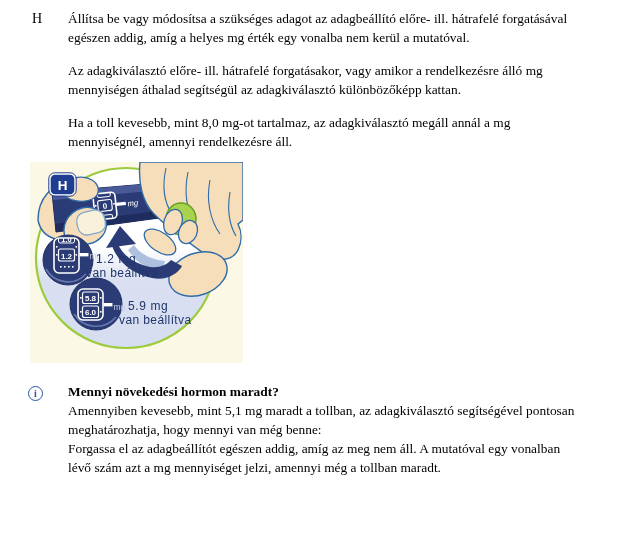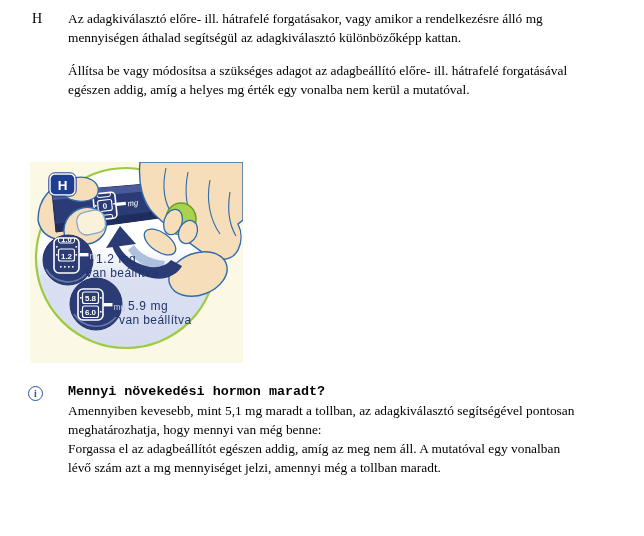--- a/index.html
+++ b/index.html
@@ -11,41 +11,43 @@
   .step-marker{
     position:absolute;left:32px;top:9px;font-size:14px;line-height:19px;
   }
   .text-block{
     position:absolute;left:68px;width:570px;font-size:13.4px;line-height:19px;
   }
   .text-block-top{top:9px;}
   .text-block-bottom{top:382px;}
   .para{white-space:pre;margin:0 0 14px 0;}
   .para:last-child{margin-bottom:0;}
-  .info-heading{font-weight:bold;white-space:pre;margin:0;font-family:Liberation Mono, monospace;}
+  .info-heading{font-weight:bold;white-space:pre;margin:0;}
   .illustration-wrap{position:absolute;left:30px;top:162px;width:213px;height:201px;}
   .info-icon{
     position:absolute;left:28px;top:386px;width:15px;height:15px;box-sizing:border-box;
     border:1.6px solid #2B55A8;border-radius:50%;color:#2B55A8;
     display:flex;align-items:center;justify-content:center;
     font-family:"Liberation Serif",serif;font-weight:bold;font-size:10px;line-height:1;
   }
   svg text{user-select:none;}
 </style>
 </head>
 <body>
 
 <div class="page">
 
   <div class="step-marker">H</div>
   <div class="text-block text-block-top">
+    <p class="para">Állítsa be vagy módosítsa a szükséges adagot az adagbeállító előre- ill. hátrafelé forgatásával
+egészen addig, amíg a helyes mg érték egy vonalba nem kerül a mutatóval.</p>
     <p class="para">Az adagkiválasztó előre- ill. hátrafelé forgatásakor, vagy amikor a rendelkezésre álló mg
 mennyiségen áthalad segítségül az adagkiválasztó különbözőképp kattan.</p>
-    <p class="para">Állítsa be vagy módosítsa a szükséges adagot az adagbeállító előre- ill. hátrafelé forgatásával
-egészen addig, amíg a helyes mg érték egy vonalba nem kerül a mutatóval.</p>
+    <p class="para">Ha a toll kevesebb, mint 8,0 mg-ot tartalmaz, az adagkiválasztó megáll annál a mg
+mennyiségnél, amennyi rendelkezésre áll.</p>
   </div>
 
   <div class="illustration-wrap">
     <svg width="213" height="201" viewBox="0 0 213 201" xmlns="http://www.w3.org/2000/svg">
       <defs>
         <linearGradient id="circFill" x1="0" y1="0" x2="0" y2="1">
           <stop offset="0" stop-color="#FFFFFF"></stop>
           <stop offset="0.45" stop-color="#FFFFFF"></stop>
           <stop offset="0.62" stop-color="#DAE0F2"></stop>
           <stop offset="1" stop-color="#D6DDF0"></stop>

